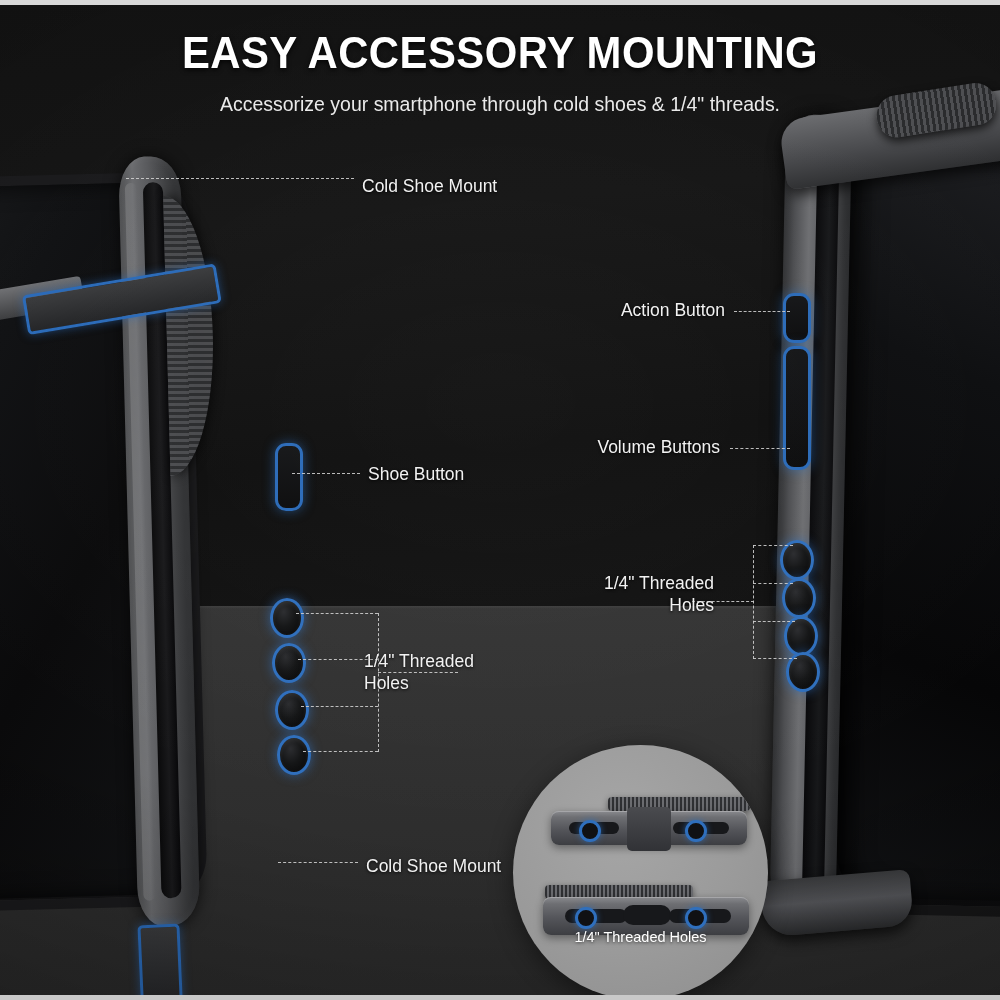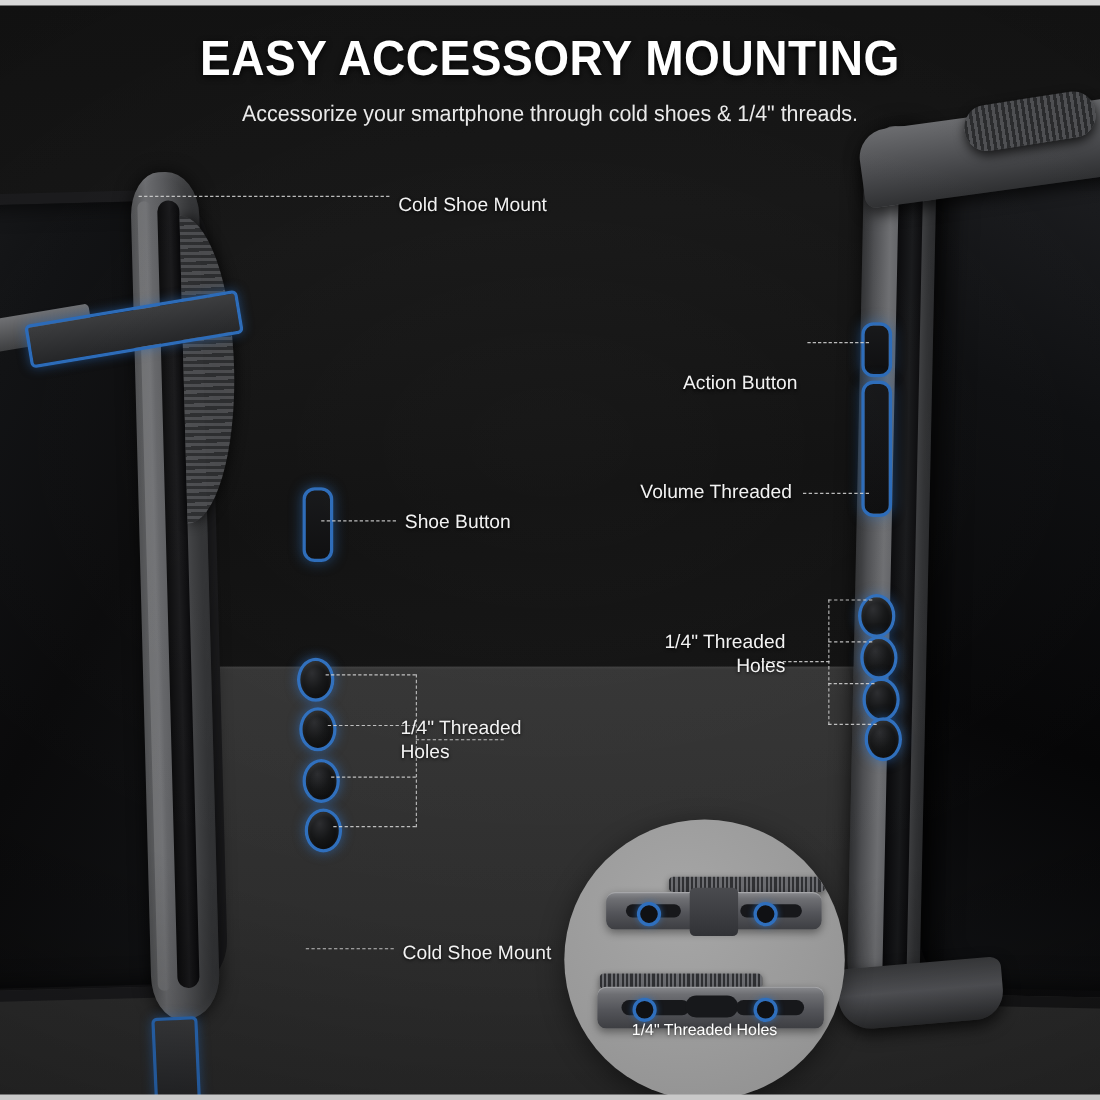--- a/index.html
+++ b/index.html
@@ -184,24 +184,24 @@
   <div class="lead" style="left:301px;top:706px;width:77px;"></div>
   <div class="lead" style="left:303px;top:751px;width:75px;"></div>
   <div class="lead-v" style="left:378px;top:613px;height:139px;"></div>
   <div class="lead" style="left:378px;top:672px;width:80px;"></div>
   <div class="label" style="left:364px;top:650px;">1/4" Threaded
 Holes</div>
 
   <div class="lead" style="left:278px;top:862px;width:80px;"></div>
   <div class="label" style="left:366px;top:855px;">Cold Shoe Mount</div>
 
-  <div class="label right-al" style="left:540px;top:299px;width:185px;margin-top:38px;">Action Button</div>
+  <div class="label right-al" style="left:540px;top:299px;width:185px;">Action Button</div>
   <div class="lead" style="left:734px;top:311px;width:56px;"></div>
 
-  <div class="label right-al" style="left:520px;top:436px;width:200px;">Volume Threaded</div>
+  <div class="label right-al" style="left:520px;top:436px;width:200px;">Volume Buttons</div>
   <div class="lead" style="left:730px;top:448px;width:60px;"></div>
 
   <div class="lead" style="left:753px;top:545px;width:40px;"></div>
   <div class="lead" style="left:753px;top:583px;width:40px;"></div>
   <div class="lead" style="left:753px;top:621px;width:42px;"></div>
   <div class="lead" style="left:753px;top:658px;width:44px;"></div>
   <div class="lead-v" style="left:753px;top:545px;height:114px;"></div>
   <div class="lead" style="left:692px;top:601px;width:62px;"></div>
   <div class="label right-al" style="left:540px;top:572px;width:174px;">1/4" Threaded
 Holes</div>

